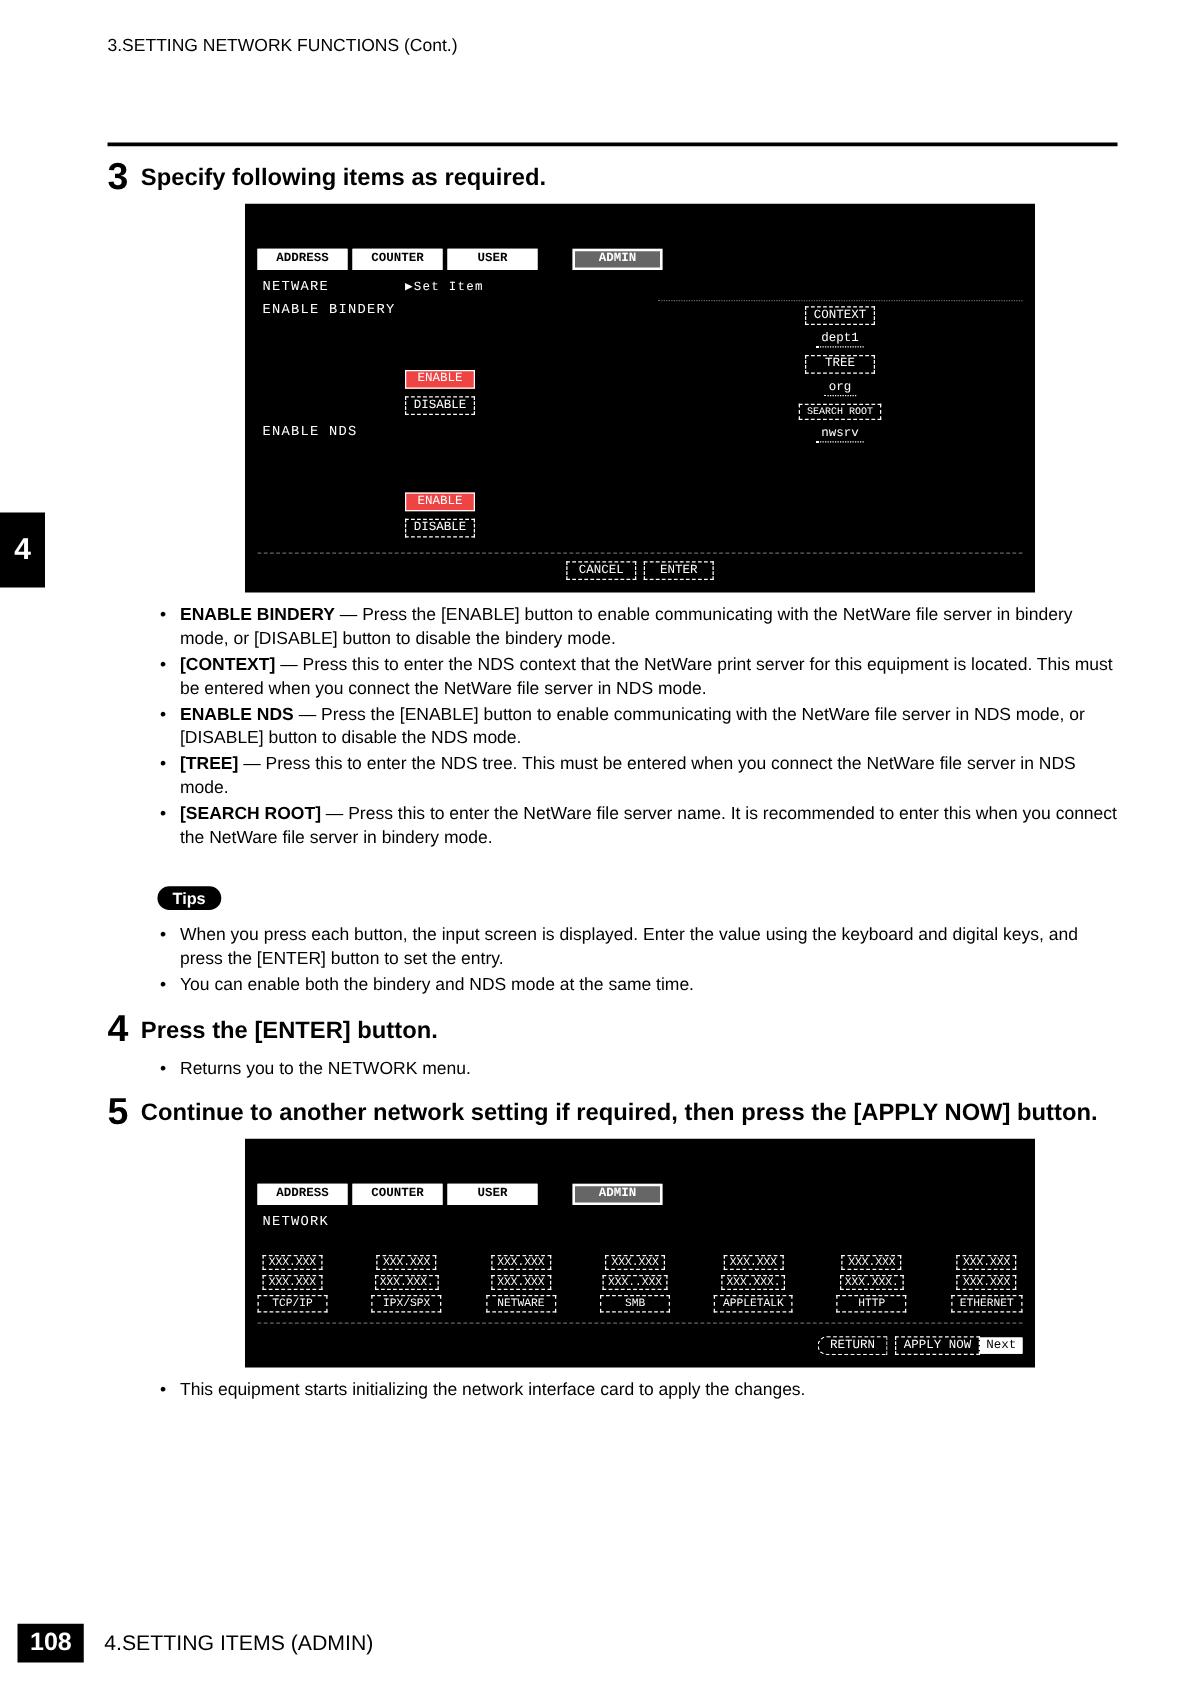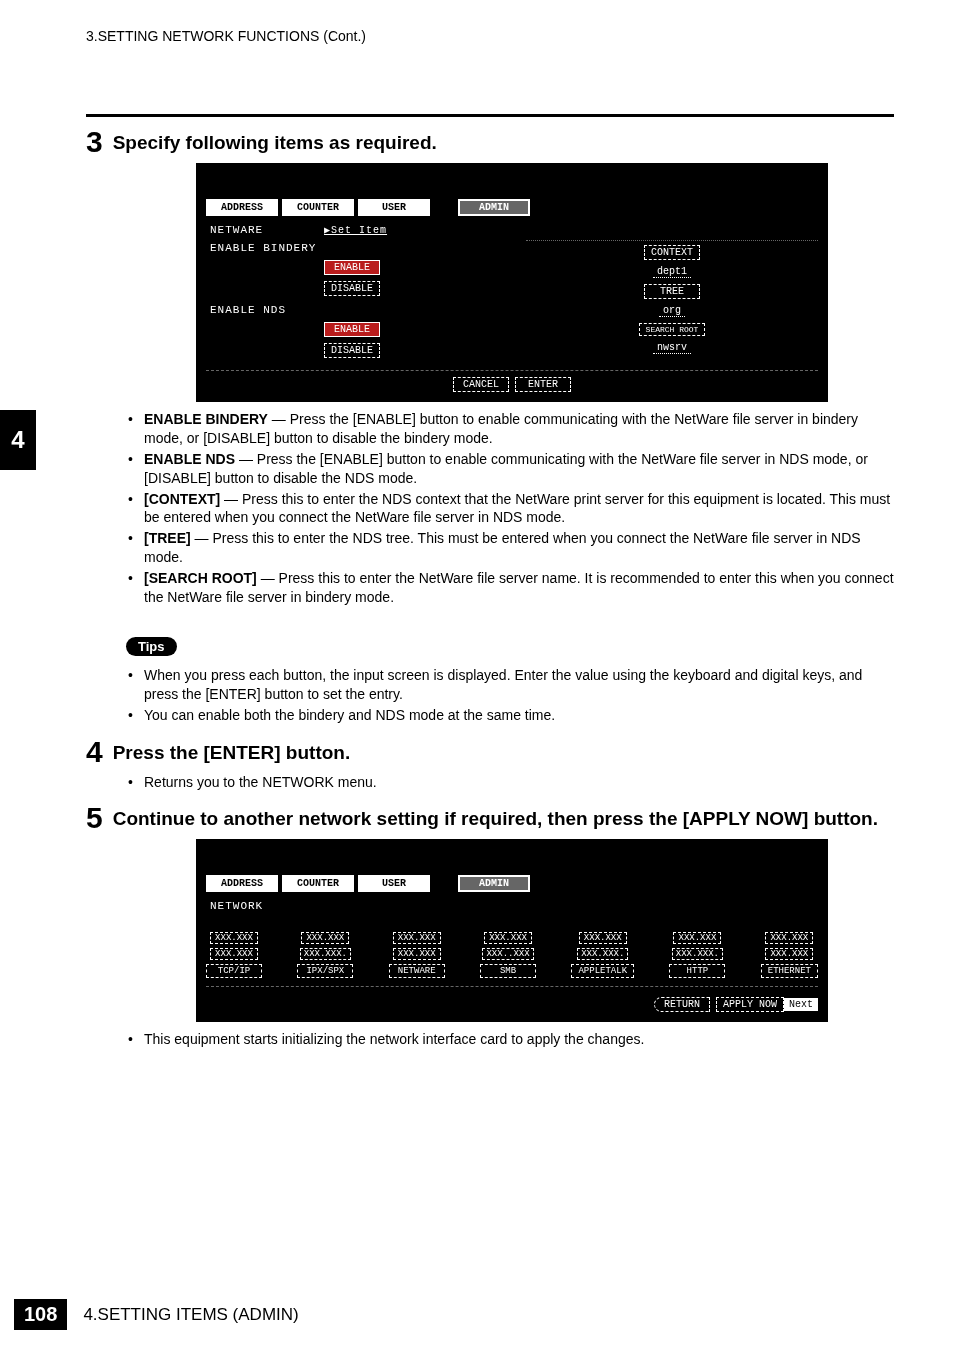--- a/index.html
+++ b/index.html
@@ -89,21 +89,21 @@
   .ss-col { flex: 1; }
   .btn-row { display: flex; gap: 6px; margin: 2px 0 6px 0; align-items:center;flex-direction:column;}
   .ss-btn {
     border: 1px dashed #fff;
     padding: 1px 6px;
     font-size: 10px;
     color:#fff;
     min-width: 56px;
     text-align:center;
   }
-  .ss-btn.solid { border-style: solid; background:#b91c1c;}
+  .ss-btn.solid { border-style: solid; background:#ef4444;margin-top:36px;}
   .field-val {
     border-bottom: 1px dotted #fff;
     flex:1;
     padding: 0 4px;
     color:#fff;
     font-size:10px;
   }
   .ss-hr { border:none; border-top:1px dashed #666; margin:6px 0;}
   .ss-bottom-row { display:flex; justify-content:center; gap:6px; margin-top:6px;}
 
@@ -154,21 +154,21 @@
   }
   .pagebox {
     background:#000;
     color:#fff;
     font-weight:bold;
     font-size:20px;
     padding: 4px 10px;
   }
   .footer-text { font-size:17px; }
 
-  .arrow { font-size:10px;text-decoration:underline; }
+  .arrow { font-size:10px; }
 </style>
 </head>
 <body>
 
 <div class="page">
 
   <div class="running-header">3.SETTING NETWORK FUNCTIONS (Cont.)</div>
 
   <div class="side-tab">4</div>
 
@@ -224,22 +224,22 @@
     <hr class="ss-hr">
     <div class="ss-bottom-row">
       <div class="ss-btn">CANCEL</div>
       <div class="ss-btn">ENTER</div>
     </div>
   </div>
 
   <div class="body-indent">
     <ul class="bullets">
       <li><span class="term-bold">ENABLE BINDERY</span><span> — Press the [ENABLE] button to enable communicating with the NetWare file server in bindery mode, or [DISABLE] button to disable the bindery mode.</span></li>
+      <li><span class="term-bold">[CONTEXT]</span><span> — Press this to enter the NDS context that the NetWare print server for this equipment is located. This must be entered when you connect the NetWare file server in NDS mode.</span></li>
       <li><span class="term-bold">ENABLE NDS</span><span> — Press the [ENABLE] button to enable communicating with the NetWare file server in NDS mode, or [DISABLE] button to disable the NDS mode.</span></li>
-      <li><span class="term-bold">[CONTEXT]</span><span> — Press this to enter the NDS context that the NetWare print server for this equipment is located. This must be entered when you connect the NetWare file server in NDS mode.</span></li>
       <li><span class="term-bold">[TREE]</span><span> — Press this to enter the NDS tree.  This must be entered when you connect the NetWare file server in NDS mode.</span></li>
       <li><span class="term-bold">[SEARCH ROOT]</span><span> — Press this to enter the NetWare file server name.  It is recommended to enter this when you connect the NetWare file server in bindery mode.</span></li>
     </ul>
 
     <div class="tips-badge">Tips</div>
     <ul class="bullets">
       <li>When you press each button, the input screen is displayed.  Enter the value using the keyboard and digital keys, and press the [ENTER] button to set the entry.</li>
       <li>You can enable both the bindery and NDS mode at the same time.</li>
     </ul>
   </div>

